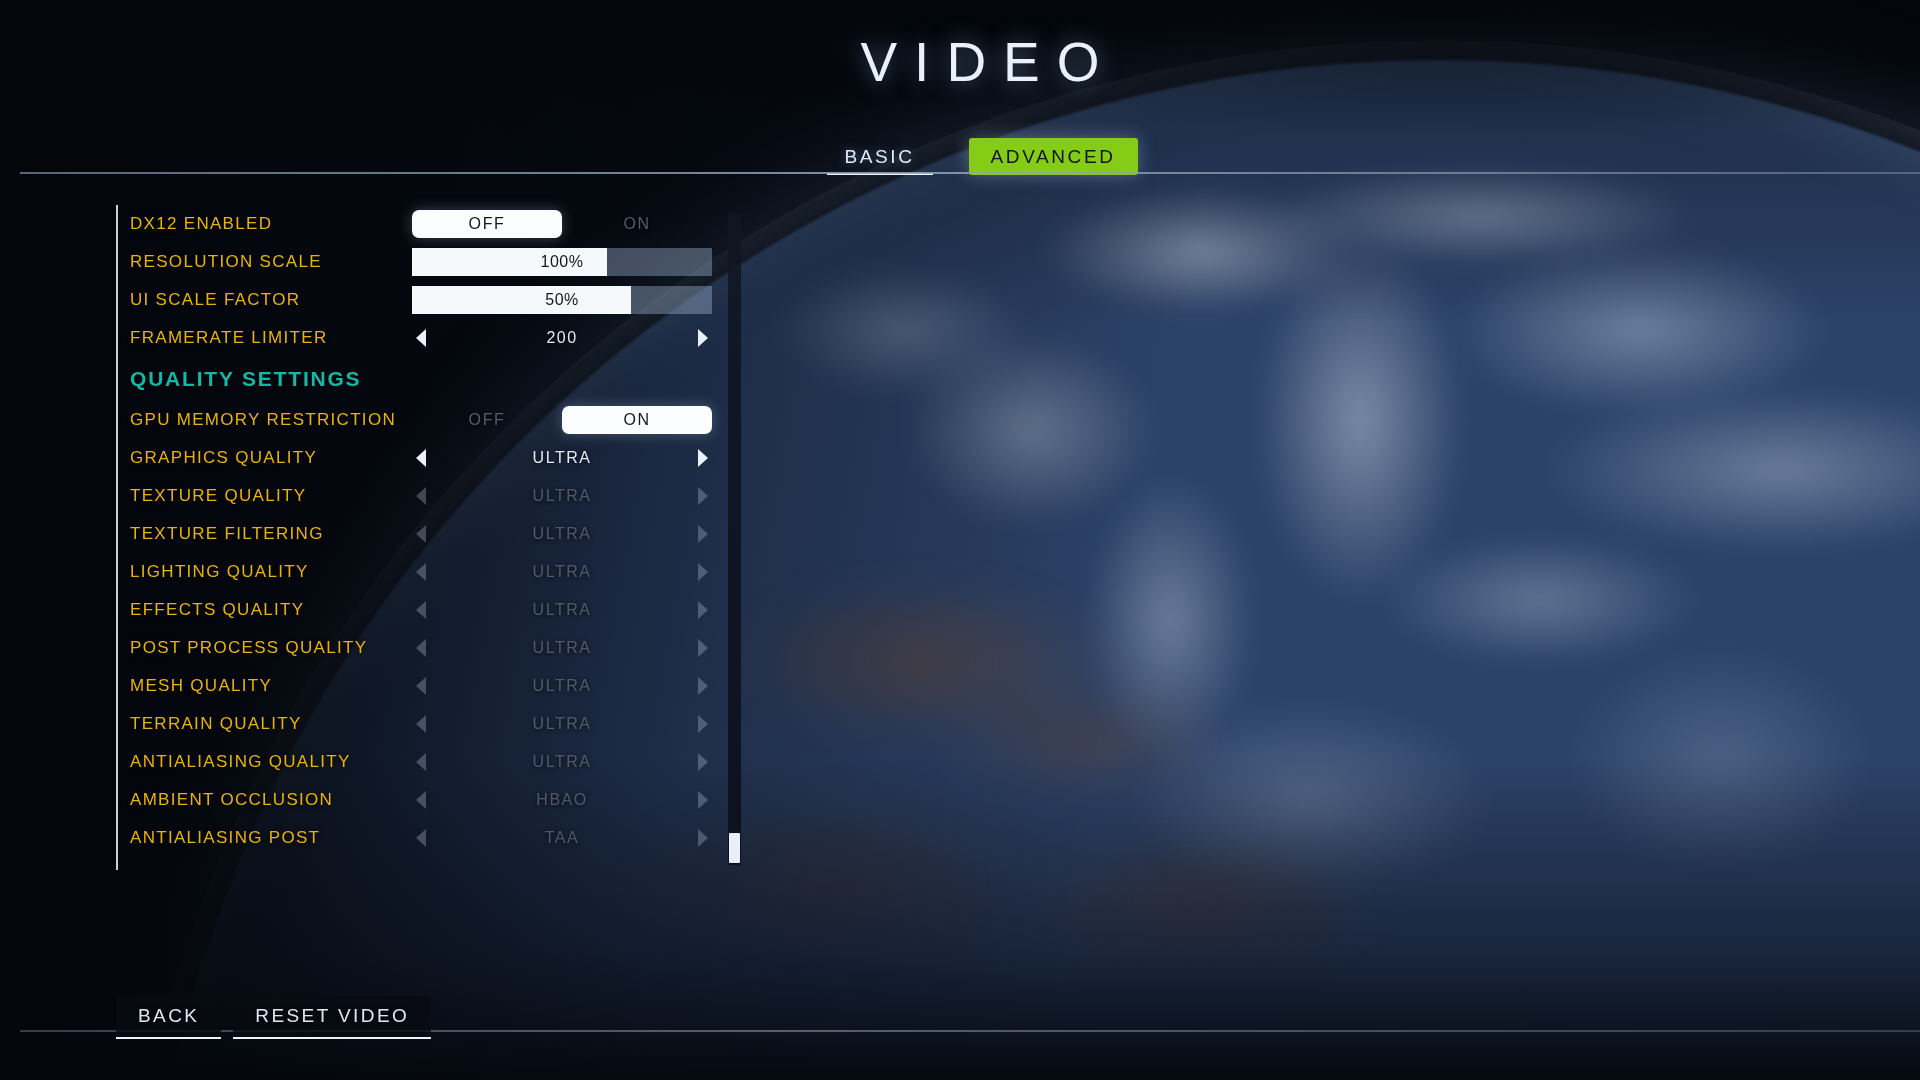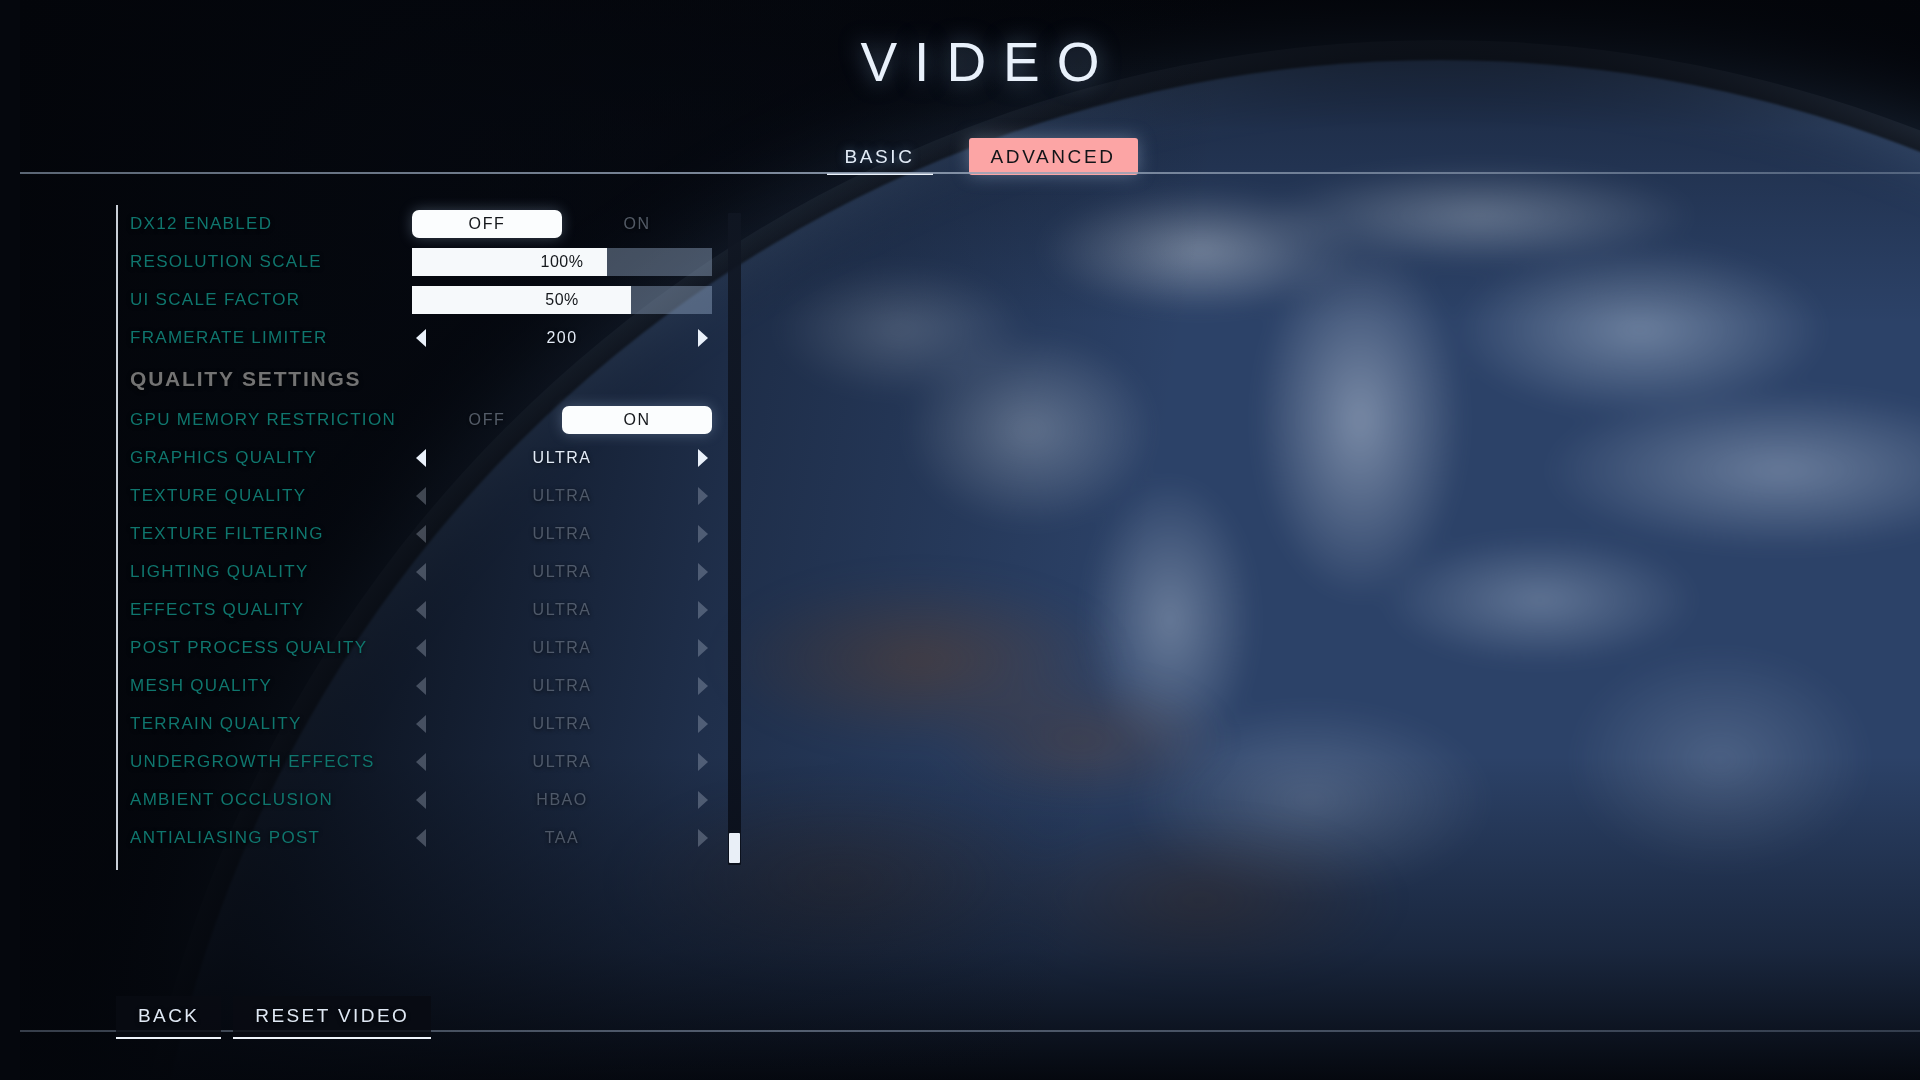--- a/index.html
+++ b/index.html
@@ -138,21 +138,21 @@
     position: relative;
   }
   .tab.underlined::after {
     content: "";
     position: absolute;
     left: 4px; right: 4px; bottom: 0;
     height: 2px;
     background: #eef4fc;
   }
   .tab.active {
-    background: #fca5a5;
+    background: #84cc16;
     color: #121418;
     text-shadow: none;
     border-radius: 3px;
     box-shadow: 0 0 18px rgba(190,215,245,0.35);
   }
 
   .header-rule {
     position: absolute;
     top: 172px; left: 0;
     width: 100%;
@@ -185,35 +185,35 @@
   .row {
     position: relative;
     height: 38px;
     display: flex;
     align-items: center;
   }
 
   .row-label {
     font-size: 17px;
     letter-spacing: 1.3px;
-    color: #0f766e;
+    color: #eab308;
     text-shadow: 0 1px 4px rgba(0,0,0,0.75);
     white-space: nowrap;
   }
 
   .section-header {
     height: 44px;
     display: flex;
     align-items: center;
   }
   .section-header .row-label {
     font-size: 21px;
     font-weight: 700;
     letter-spacing: 1.8px;
-    color: #737373;
+    color: #14b8a6;
   }
 
   
   .control {
     position: absolute;
     left: 282px;
     top: 50%;
     transform: translateY(-50%);
     width: 300px;
     height: 28px;
@@ -574,21 +574,21 @@
               <div class="val">ULTRA</div>
               <div class="arrow">
                 <svg viewBox="0 0 20 22">
                   <path d="M6 2 L6 20 L16 11 Z" fill="#eaf1fa"></path>
                 </svg>
               </div>
             </div>
           </div>
         </div>
         <div class="row locked">
-          <div class="row-label">UNDERGROWTH EFFECTS</div>
+          <div class="row-label">ANTIALIASING QUALITY</div>
           <div class="control">
             <div class="stepper">
               <div class="arrow">
                 <svg viewBox="0 0 20 22">
                   <path d="M14 2 L14 20 L4 11 Z" fill="#eaf1fa"></path>
                 </svg>
               </div>
               <div class="val">ULTRA</div>
               <div class="arrow">
                 <svg viewBox="0 0 20 22">

